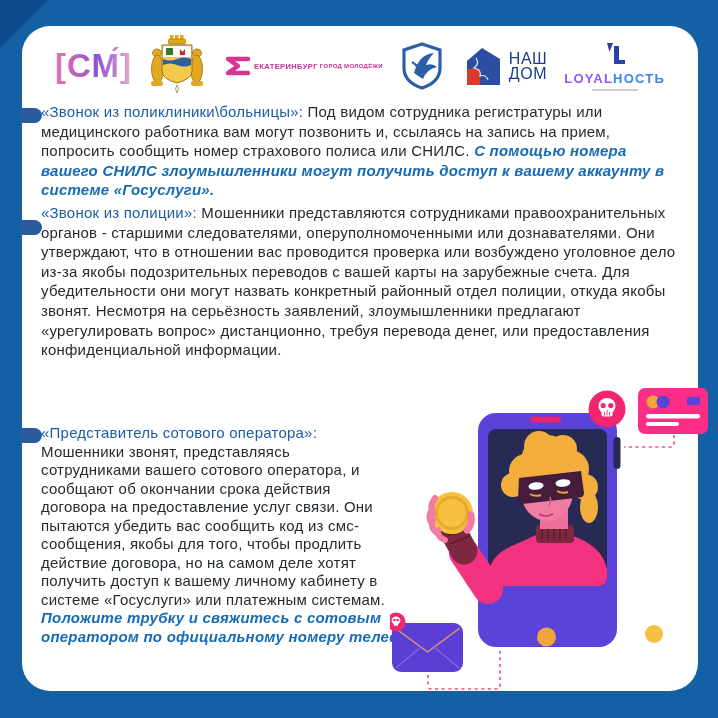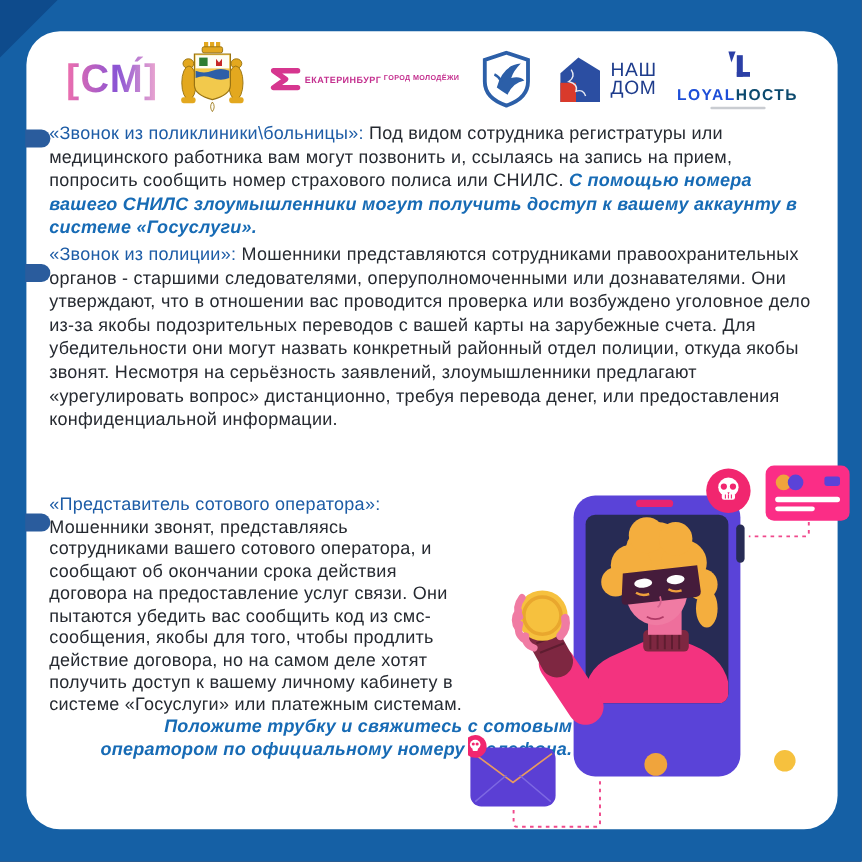--- a/index.html
+++ b/index.html
@@ -27,38 +27,38 @@
     background:linear-gradient(90deg,#EE6FAD 0%,#8A54D4 55%,#EFA9CF 100%);
     -webkit-background-clip:text;background-clip:text;color:transparent;
   }
   .ekbm{flex-direction:row;gap:2px;}
   .ekbm .l1{font-size:7.5px;font-weight:800;color:#C4308F;letter-spacing:.4px;}
   .ekbm .l2{font-size:6px;font-weight:700;color:#C4308F;letter-spacing:.3px;}
   .nd-text{display:flex;flex-direction:column;line-height:15px;}
   .nd-text div{font-size:16px;font-weight:400;color:#1E3C8C;letter-spacing:.5px;}
   .loyal{flex-direction:column;gap:3px;}
   .loyal-text{font-size:13px;font-weight:700;letter-spacing:1.2px;}
-  .loyal-blue{color:#1d4ed8;}
-  .loyal-gray{color:#0c4a6e;}
+  .loyal-blue{color:#8b5cf6;}
+  .loyal-gray{color:#3b82f6;}
   .loyal-tagline{width:46px;height:2px;background:#C9CCD1;border-radius:1px;}
   
   .tab{
     position:absolute;left:-1px;width:21px;height:15px;
     background:#2A5C9D;border-radius:0 10px 10px 0;
   }
   .tab1{top:82px;} .tab2{top:194px;} .tab3{top:402px;}
   .block{
     position:absolute;left:19px;margin:0;
     font-size:15px;line-height:19.6px;letter-spacing:.22px;color:#262A31;
   }
   .b1{top:76px;width:636px;}
   .b2{top:177px;width:644px;}
-  .b3{top:386px;width:436px;line-height:18.5px;}
+  .b3{top:398px;width:436px;line-height:18.5px;}
   .head{font-weight:normal;color:#1D5CA6;}
-  .warn{font-weight:bold;font-style:italic;color:#176BB5;text-align:right;}
+  .warn{font-weight:bold;font-style:italic;color:#176BB5;}
   .warn.newline{display:block;}
   .wrap-spacer{float:right;width:84px;height:78px;margin-top:72px;}
   
   .illu{position:absolute;left:368px;top:357px;width:328px;height:322px;}
 </style>
 </head>
 <body>
 
 <div class="stage">
   <div class="corner-tri"></div>

